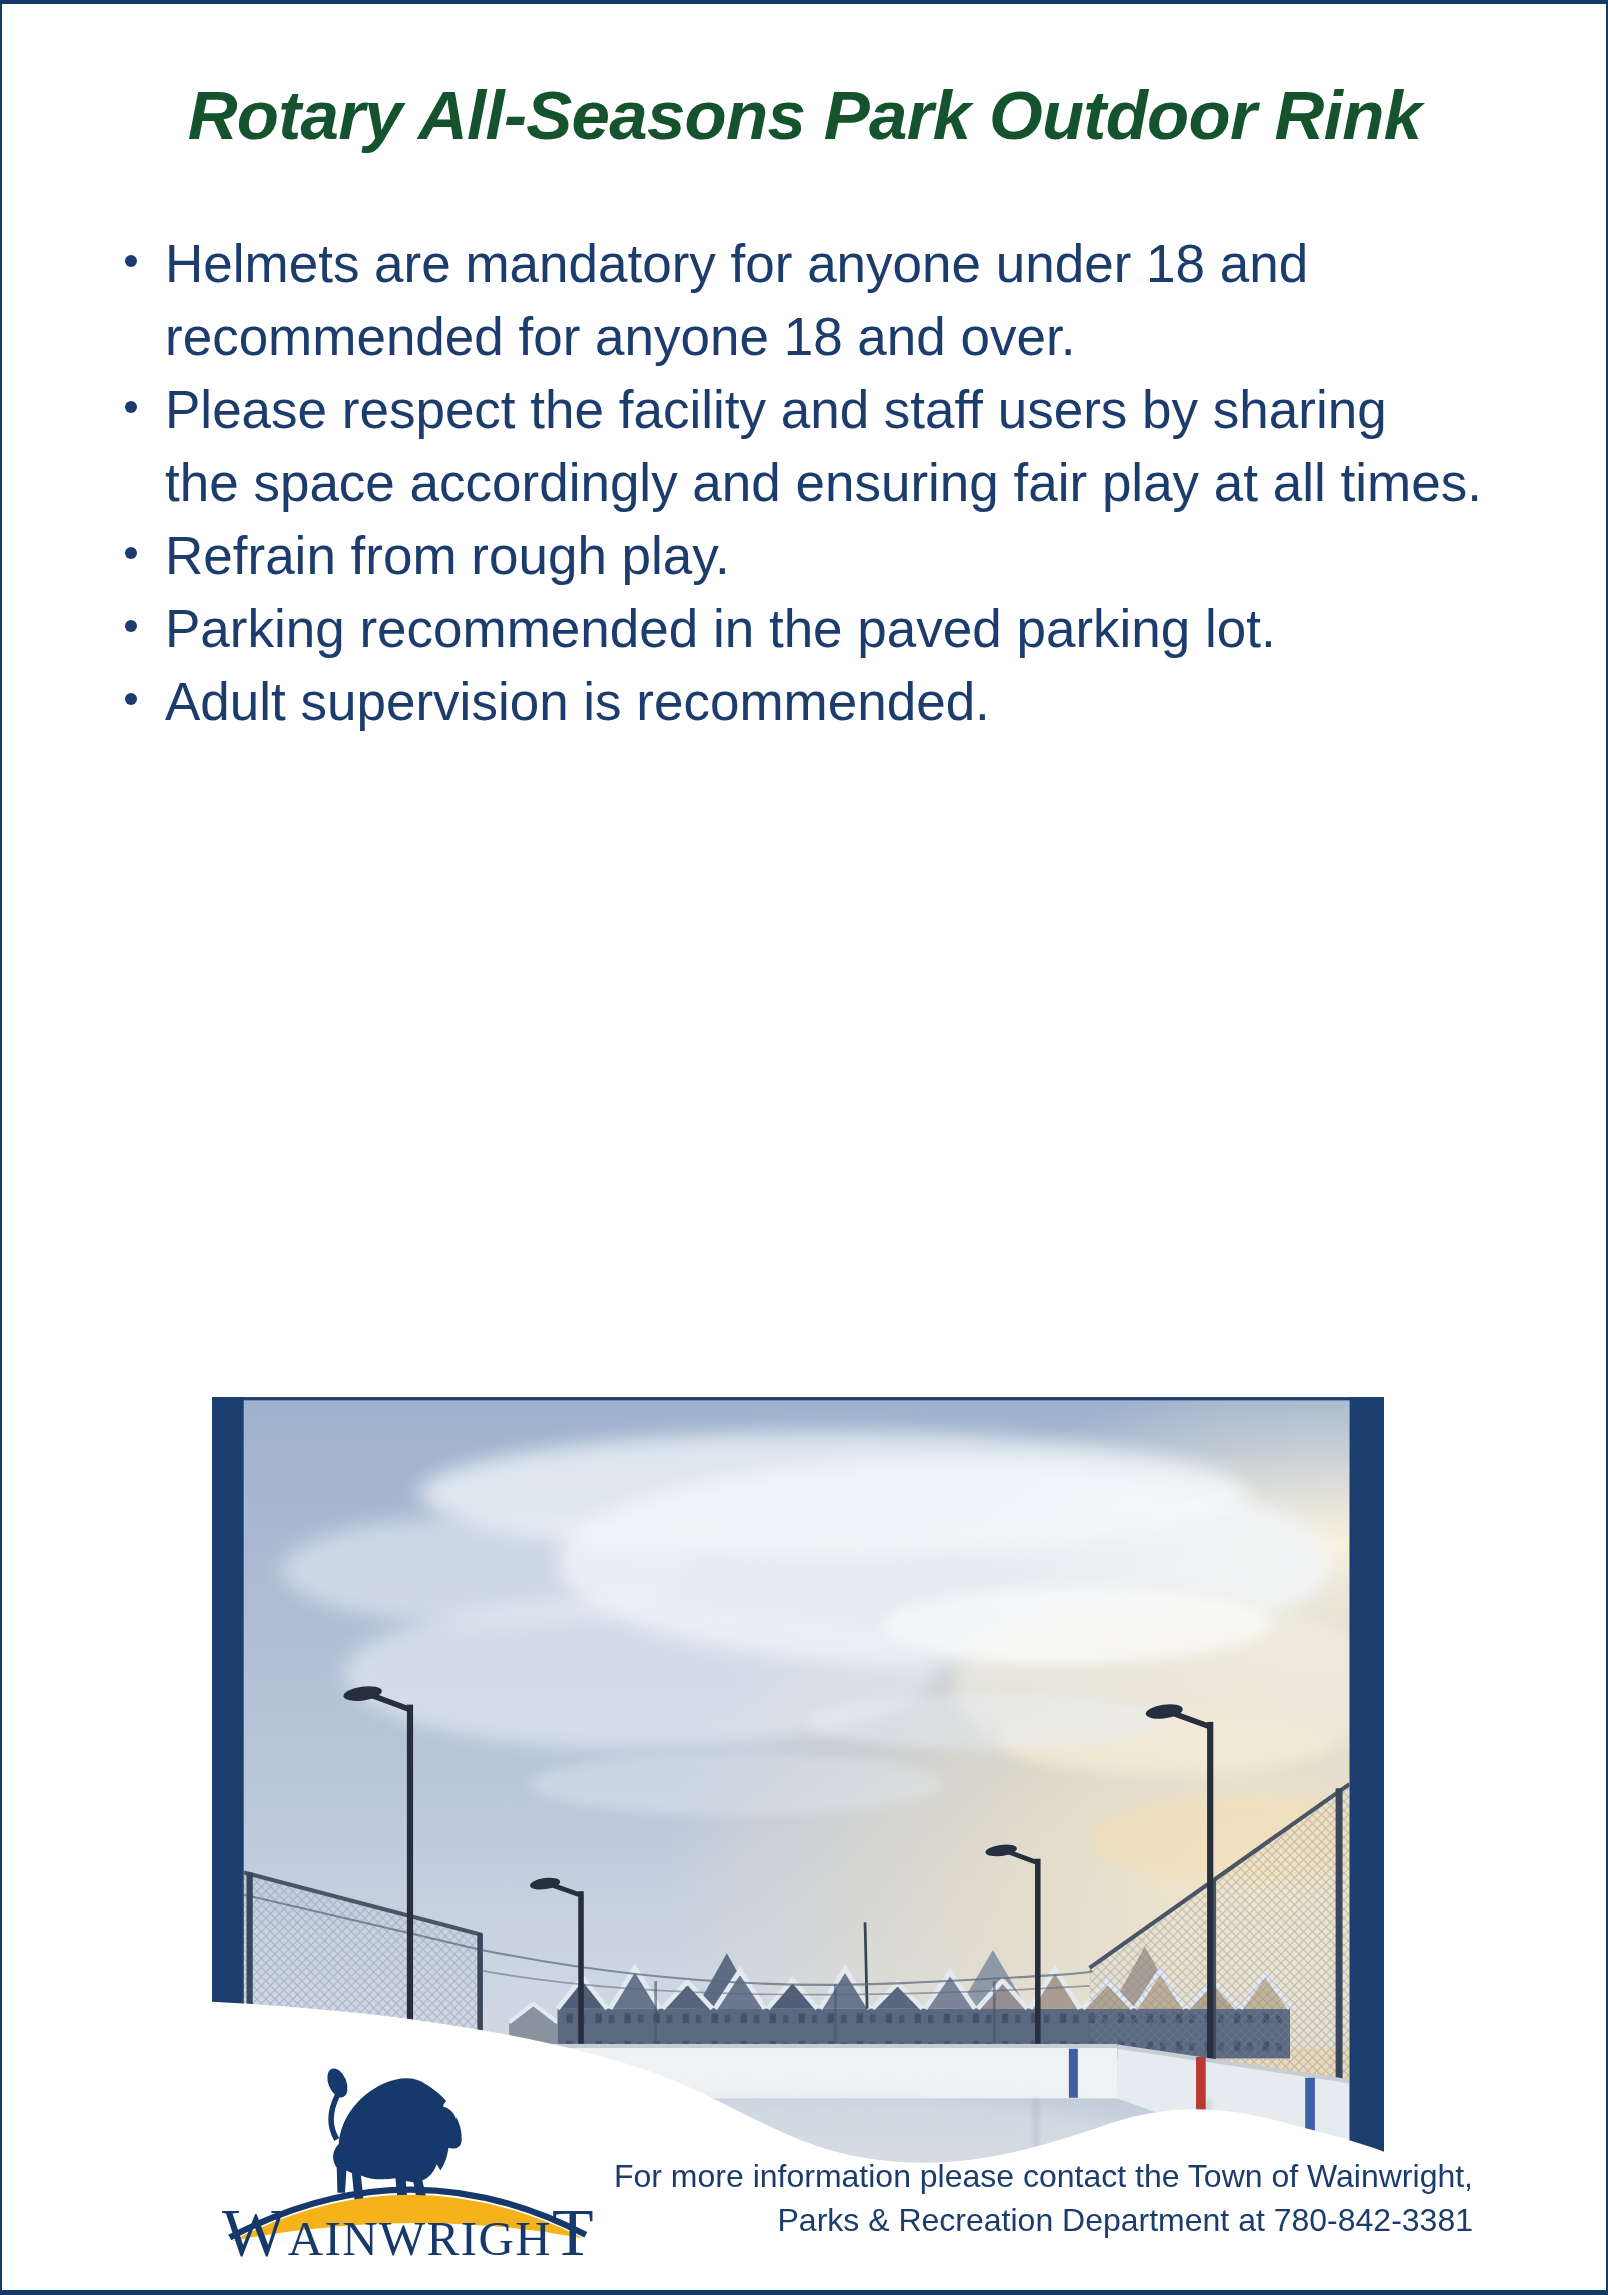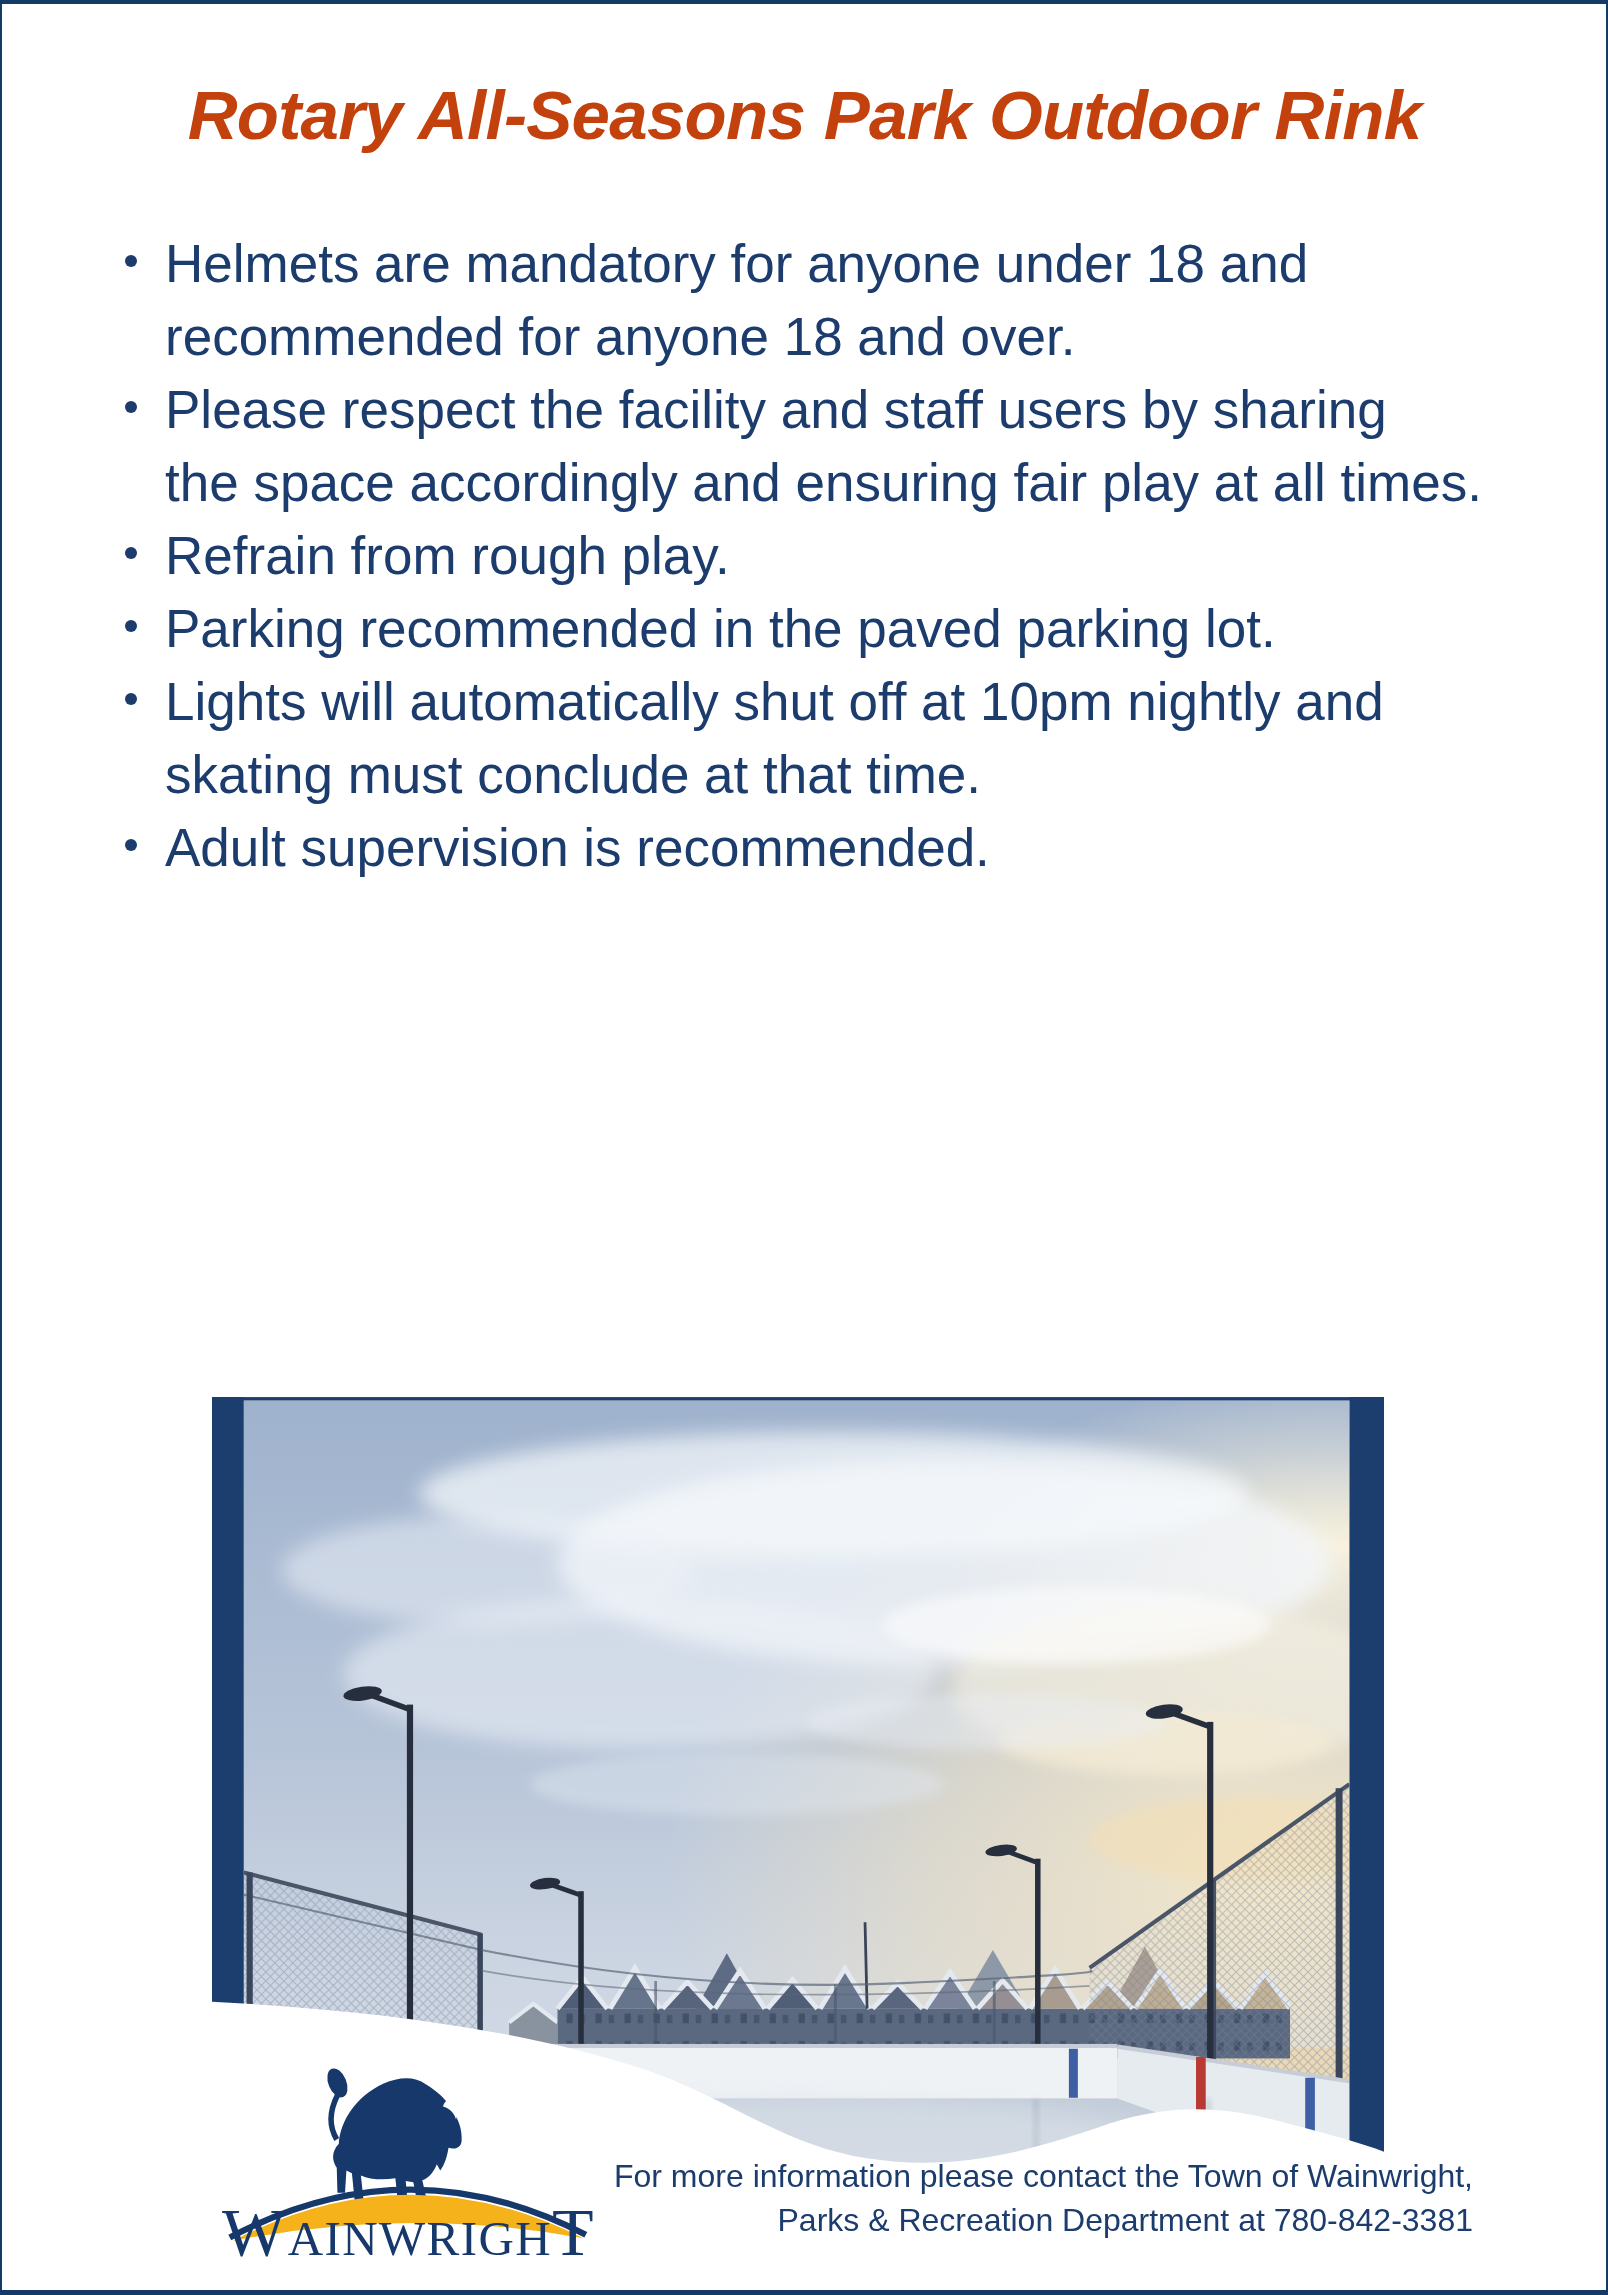--- a/index.html
+++ b/index.html
@@ -16,21 +16,21 @@
   .b-bottom{left:0;bottom:0;width:100%;height:5.5px;}
   .b-left{left:0;top:0;width:2.1px;height:100%;}
   .b-right{right:0;top:0;width:3.5px;height:100%;}
 
   .title{
     position:absolute;left:0;right:0;top:80px;
     text-align:center;
     font-size:69px;line-height:1.05;
     font-weight:bold;font-style:italic;
     letter-spacing:-0.7px;
-    color:#c2410c;
+    color:#14532d;
     margin:0;
   }
 
   .rules{
     position:absolute;left:102px;right:41px;top:211px;
     margin:16px;padding:0;list-style:none;
     color:#1b3c6d;
     font-size:53px;line-height:73px;
   }
   .rules li{
@@ -85,22 +85,20 @@
 
   <h1 class="title">Rotary All-Seasons Park Outdoor Rink</h1>
 
   <ul class="rules">
       <li><span class="dot"></span><span>Helmets are mandatory for anyone under 18 and
 recommended for anyone 18 and over.</span></li>
       <li><span class="dot"></span><span>Please respect the facility and staff users by sharing
 the space accordingly and ensuring fair play at all times.</span></li>
       <li><span class="dot"></span><span>Refrain from rough play.</span></li>
       <li><span class="dot"></span><span>Parking recommended in the paved parking lot.</span></li>
-      <li><span class="dot"></span><span>Lights will automatically shut off at 10pm nightly and
-skating must conclude at that time.</span></li>
       <li><span class="dot"></span><span>Adult supervision is recommended.</span></li>
     </ul>
 
   <div class="photo-frame">
     <svg viewBox="0 0 1696 1292" xmlns="http://www.w3.org/2000/svg">
       <defs>
         <linearGradient id="skyGrad" x1="0" y1="0" x2="0" y2="1">
           <stop offset="0" stop-color="#9fb2cd"></stop>
           <stop offset="0.45" stop-color="#b6c4d8"></stop>
           <stop offset="0.75" stop-color="#ccd5e2"></stop>

